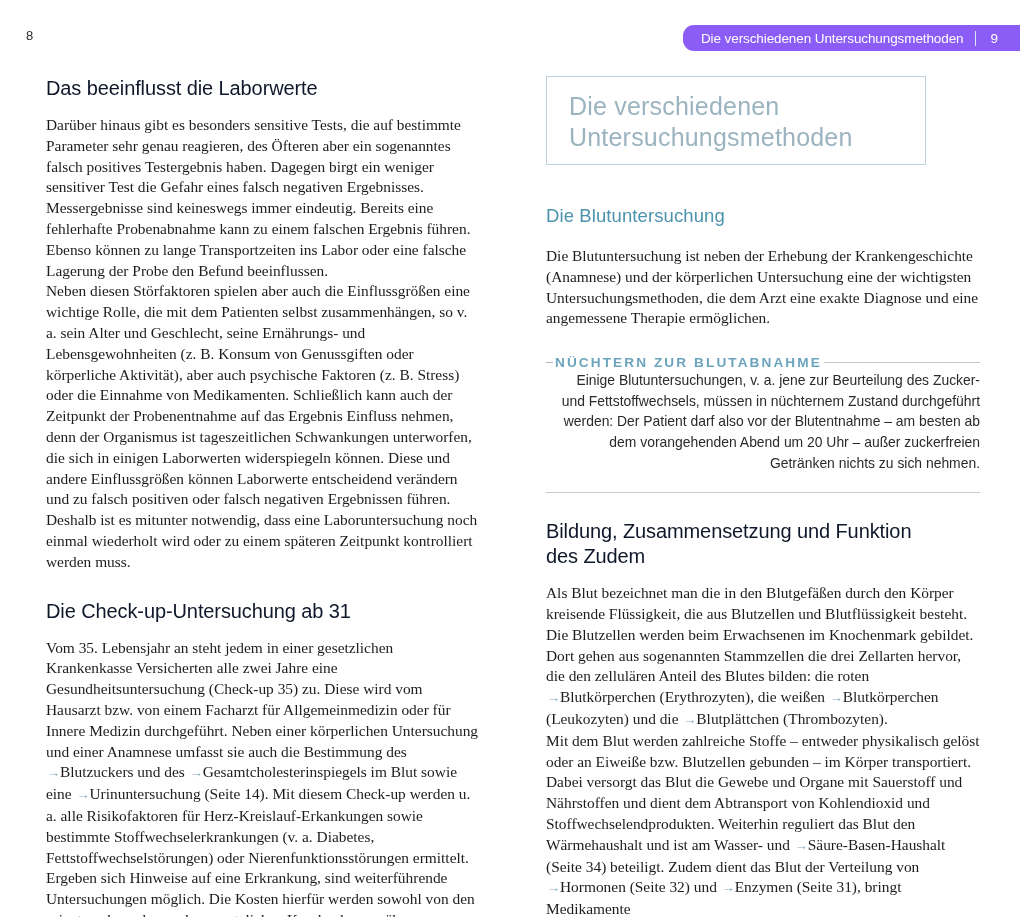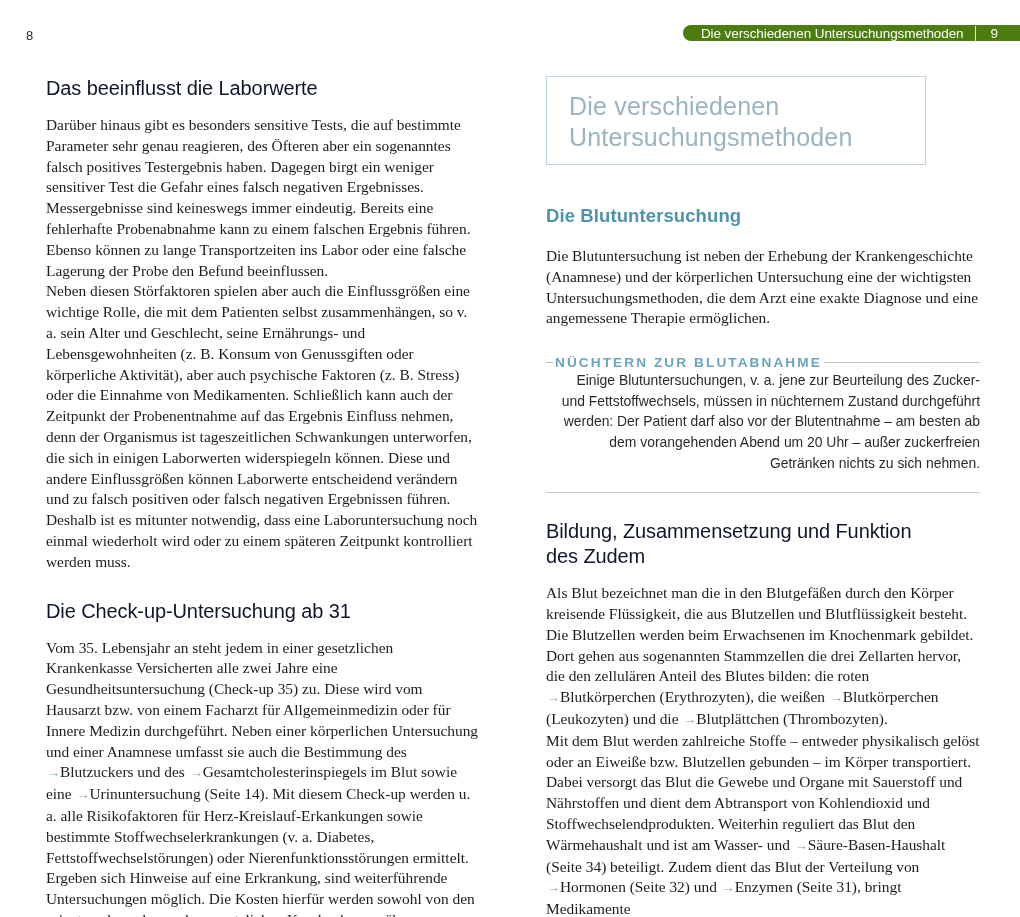--- a/index.html
+++ b/index.html
@@ -27,22 +27,22 @@
     top: 28px;
     font-family: "Liberation Sans", sans-serif;
     font-size: 13px;
     color: #2b2b2b;
     letter-spacing: 0.2px;
   }
   .head-tab {
     position: absolute;
     right: 0;
     top: 25px;
-    height: 16px;
-    background: #4d7c0f;
+    height: 26px;
+    background: #8b5cf6;
     border-top-left-radius: 11px;
     border-bottom-left-radius: 11px;
     display: flex;
     align-items: center;
     padding-left: 18px;
     padding-right: 22px;
   }
   .head-tab-title {
     font-family: "Liberation Sans", sans-serif;
     font-size: 13.5px;
@@ -75,21 +75,21 @@
     font-family: "Liberation Sans", sans-serif;
     font-weight: 400;
     font-size: 20px;
     line-height: 25px;
     color: #0f172a;
     margin: 0 0 14px 0;
     letter-spacing: -0.1px;
   }
   h2.sec-head.accent {
     color: #4d93ae;
-    font-weight: 700;
+    font-weight: 400;
     font-size: 18.5px;
     margin-bottom: 18px;
     letter-spacing: 0.1px;
   }
   p.body {
     font-family: "Liberation Serif", serif;
     font-size: 15.4px;
     line-height: 20.8px;
     color: #1c1c1c;
     margin: 0;

